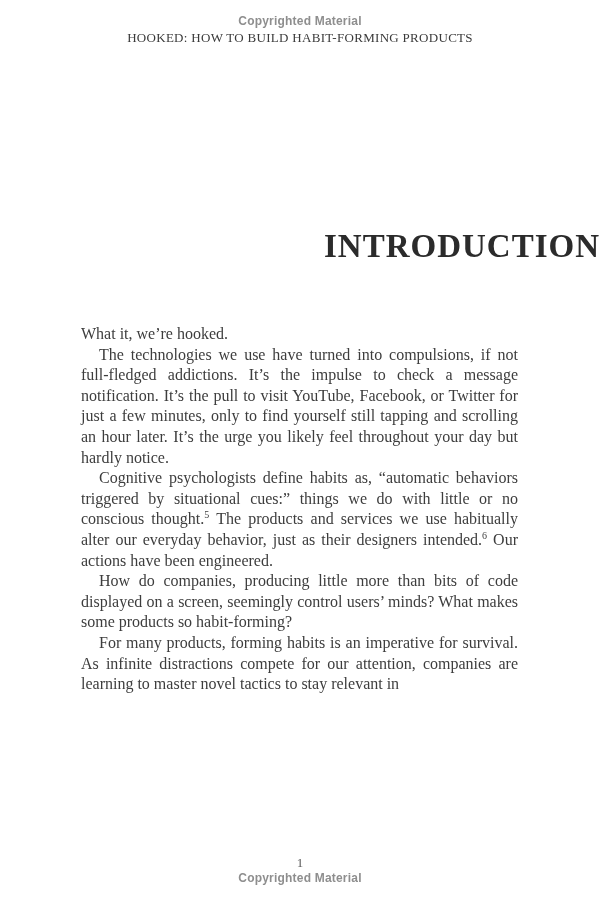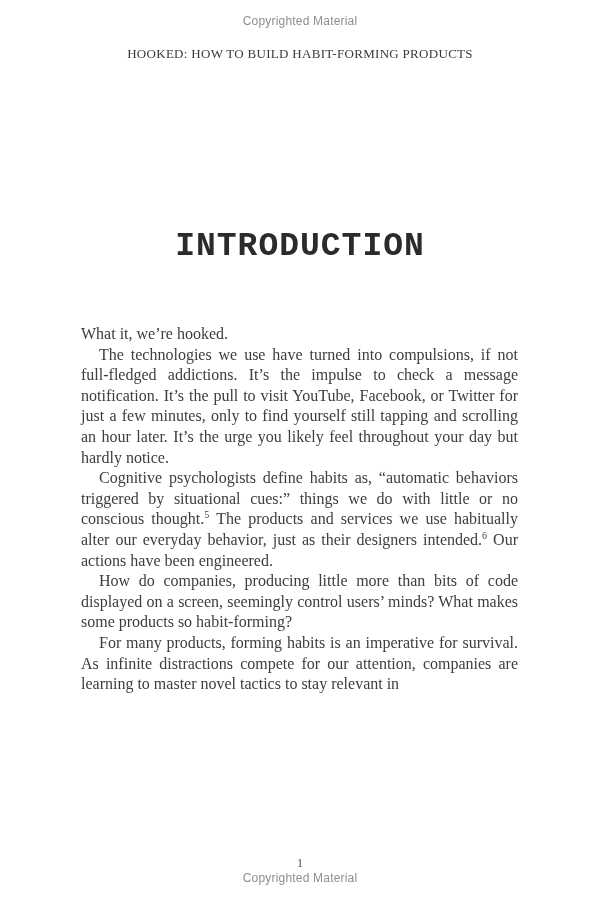--- a/index.html
+++ b/index.html
@@ -17,41 +17,41 @@
   }
   .top-header {
     position: absolute;
     top: 14px;
     left: 0;
     width: 100%;
     text-align: center;
   }
   .copyright-label {
     font-family: "Liberation Sans", sans-serif;
-    font-weight: 400;
+    font-weight: 700;
     font-size: 12px;
     line-height: 14px;
     color: #8e8e8e;
     letter-spacing: 0.2px;
   }
   .running-title {
     font-family: "Liberation Serif", serif;
     font-size: 13px;
     line-height: 15px;
     color: #3a3a3a;
     letter-spacing: 0.3px;
-    margin-top: 18px;
+    margin-top: 2px;
   }
   .chapter-title {
     position: absolute;
     top: 228px;
     left: 0;
     width: 100%;
-    text-align: center;
-    font-family: Liberation Mono, monospace;
+    text-align: right;
+    font-family: Liberation Serif, serif;
     font-weight: 700;
     font-size: 33px;
     letter-spacing: 1px;
     color: #2b2b2b;
   }
   .body-text {
     position: absolute;
     top: 324px;
     left: 81px;
     width: 437px;

